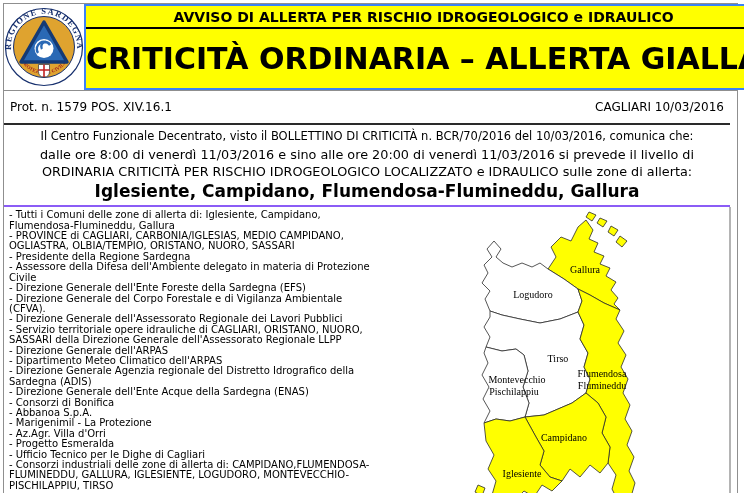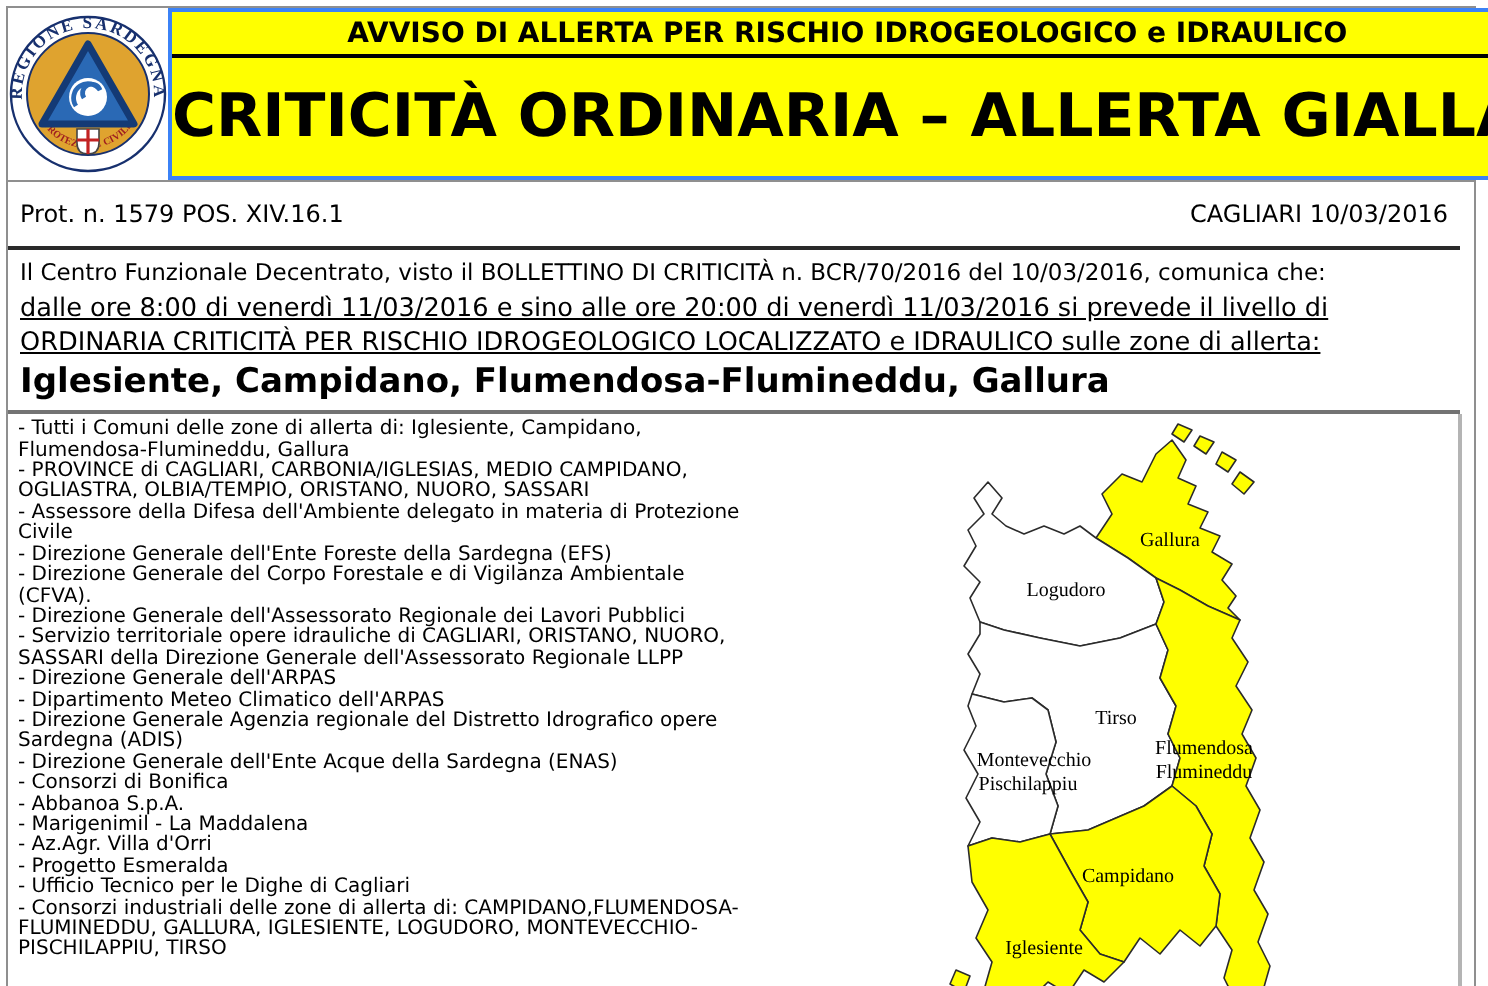--- a/index.html
+++ b/index.html
@@ -12,23 +12,23 @@
   .logo-cell.left{width:92px;}
   .logo-cell.right{width:86px;}
   .banner{flex:1;background:#FFFF00;border:2px solid #3b82f6;display:flex;flex-direction:column;box-sizing:border-box;}
   .banner-line1{text-align:center;font-weight:bold;font-size:14px;padding:3px 2px 2px;border-bottom:2px solid #000;white-space:nowrap;}
   .banner-line2{flex:1;display:flex;align-items:center;justify-content:center;font-weight:bold;font-size:30px;white-space:nowrap;}
 
   
   .prot-row{display:flex;justify-content:space-between;align-items:center;font-size:12px;height:21px;padding:16px 6px;border-bottom:2px solid #2a2a2a;margin-right:7px;box-sizing:border-box;}
 
   
-  .notice{border-bottom:2px solid #737373;text-align:left;padding:3px 6px 2px;margin-right:7px;}
+  .notice{border-bottom:2px solid #8b5cf6;text-align:center;padding:3px 6px 2px;margin-right:7px;}
   .notice-intro{font-size:11.5px;padding:1px 0 4px;}
-  .notice-body{font-size:12.8px;line-height:1.3;text-decoration:underline;}
+  .notice-body{font-size:12.8px;line-height:1.3;}
   .notice-zones{font-size:17px;font-weight:bold;padding:1px 0 2px;}
 
   
   .content{display:flex;height:302px;position:relative;}
   .right-rule{position:absolute;right:6px;top:0;height:302px;width:2px;background:#b4b4b4;}
   .recipients{width:380px;box-sizing:border-box;padding:3px 4px 0 5px;font-size:10px;line-height:10.4px;}
   .recipient-item{margin:0;}
   .map-area{flex:1;position:relative;}
   .map-svg{position:absolute;left:56px;top:0;}
   .map-label{font-family:"Liberation Serif","DejaVu Serif",serif;font-size:10px;fill:#000;text-anchor:middle;}
@@ -106,32 +106,33 @@
   <div class="notice">
     <div class="notice-intro">Il Centro Funzionale Decentrato, visto il BOLLETTINO DI CRITICITÀ n. BCR/70/2016 del 10/03/2016, comunica che:</div>
     <div class="notice-body">dalle ore 8:00 di venerdì 11/03/2016 e sino alle ore 20:00 di venerdì 11/03/2016 si prevede il livello di ORDINARIA CRITICITÀ PER RISCHIO IDROGEOLOGICO LOCALIZZATO e IDRAULICO sulle zone di allerta:</div>
     <div class="notice-zones">Iglesiente, Campidano, Flumendosa-Flumineddu, Gallura</div>
   </div>
 
   <div class="content">
     <div class="recipients">
       <div class="recipient-item">- Tutti i Comuni delle zone di allerta di: Iglesiente, Campidano, Flumendosa-Flumineddu, Gallura</div>
       <div class="recipient-item">- PROVINCE di CAGLIARI, CARBONIA/IGLESIAS, MEDIO CAMPIDANO, OGLIASTRA, OLBIA/TEMPIO, ORISTANO, NUORO, SASSARI</div>
+      <div class="recipient-item">- Presidente della Regione Sardegna</div>
       <div class="recipient-item">- Assessore della Difesa dell'Ambiente delegato in materia di Protezione Civile</div>
       <div class="recipient-item">- Direzione Generale dell'Ente Foreste della Sardegna (EFS)</div>
       <div class="recipient-item">- Direzione Generale del Corpo Forestale e di Vigilanza Ambientale (CFVA).</div>
       <div class="recipient-item">- Direzione Generale dell'Assessorato Regionale dei Lavori Pubblici</div>
       <div class="recipient-item">- Servizio territoriale opere idrauliche di CAGLIARI, ORISTANO, NUORO, SASSARI della Direzione Generale dell'Assessorato Regionale LLPP</div>
       <div class="recipient-item">- Direzione Generale dell'ARPAS</div>
       <div class="recipient-item">- Dipartimento Meteo Climatico dell'ARPAS</div>
-      <div class="recipient-item">- Direzione Generale Agenzia regionale del Distretto Idrografico opere Sardegna (ADIS)</div>
+      <div class="recipient-item">- Direzione Generale Agenzia regionale del Distretto Idrografico della Sardegna (ADIS)</div>
       <div class="recipient-item">- Direzione Generale dell'Ente Acque della Sardegna (ENAS)</div>
       <div class="recipient-item">- Consorzi di Bonifica</div>
       <div class="recipient-item">- Abbanoa S.p.A.</div>
-      <div class="recipient-item">- Marigenimil - La Maddalena</div>
+      <div class="recipient-item">- Marigenimil - La Protezione</div>
       <div class="recipient-item">- Az.Agr. Villa d'Orri</div>
       <div class="recipient-item">- Progetto Esmeralda</div>
       <div class="recipient-item">- Ufficio Tecnico per le Dighe di Cagliari</div>
       <div class="recipient-item">- Consorzi industriali delle zone di allerta di: CAMPIDANO,FLUMENDOSA-FLUMINEDDU, GALLURA, IGLESIENTE, LOGUDORO, MONTEVECCHIO-PISCHILAPPIU, TIRSO</div>
     </div>
 
     <div class="map-area">
       <svg class="map-svg" width="300" height="302" viewBox="0 0 300 302">
 
         <path class="zone zone-alert" d="M108,62 L116,50 L111,40 L121,30 L131,34 L138,20 L146,13 L153,23 L149,32 L158,36 L154,45 L164,49 L160,57 L170,61 L166,69 L176,75 L171,83 L178,91 L174,97 L180,103 L164,96 L150,88 L138,82 L124,72 Z" fill="#FFFF00"></path>

